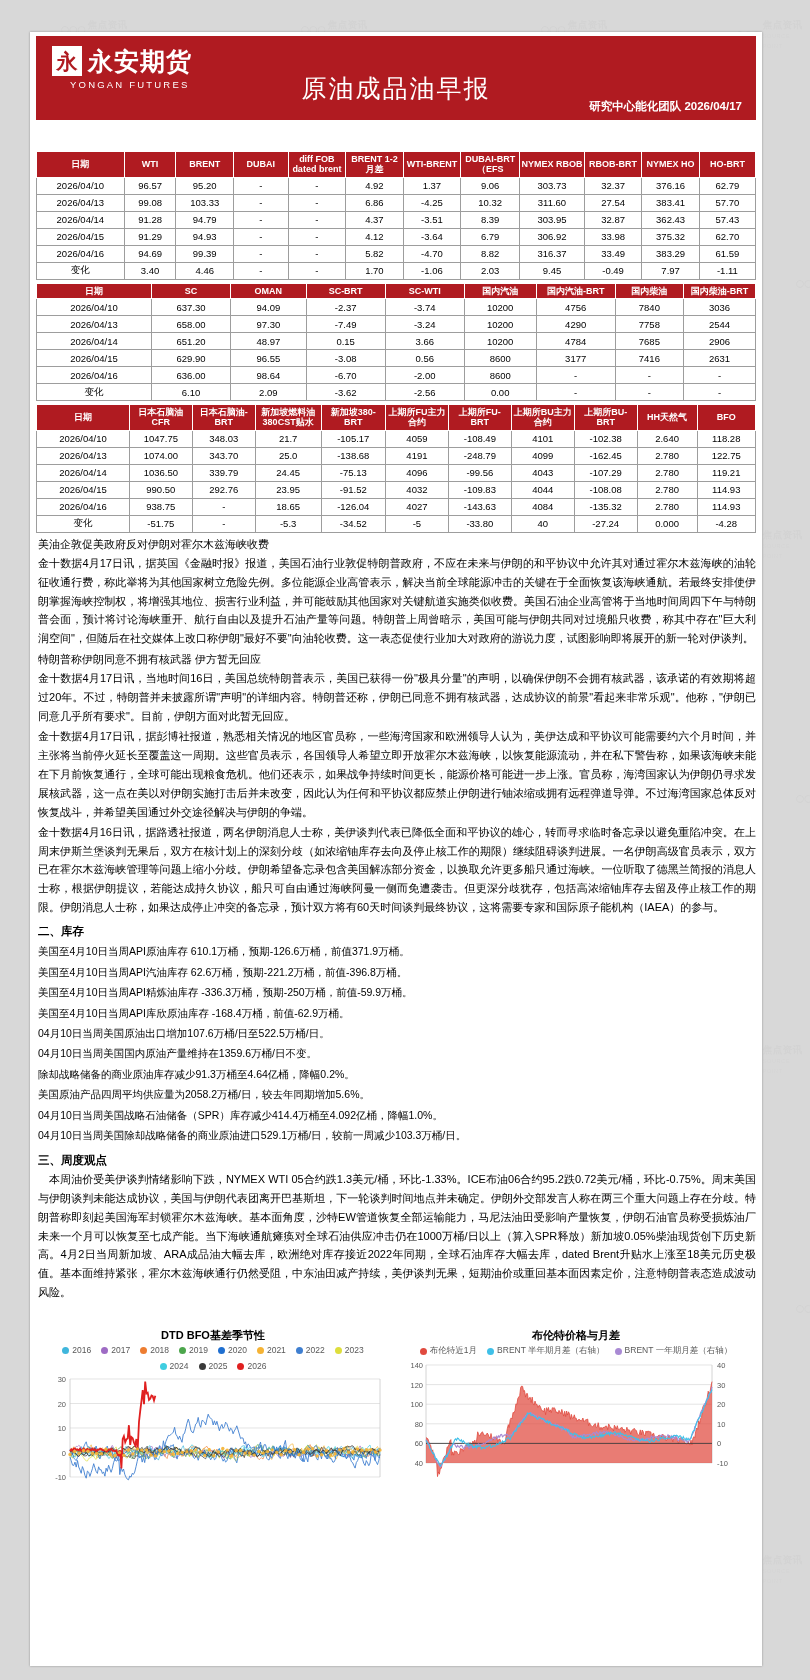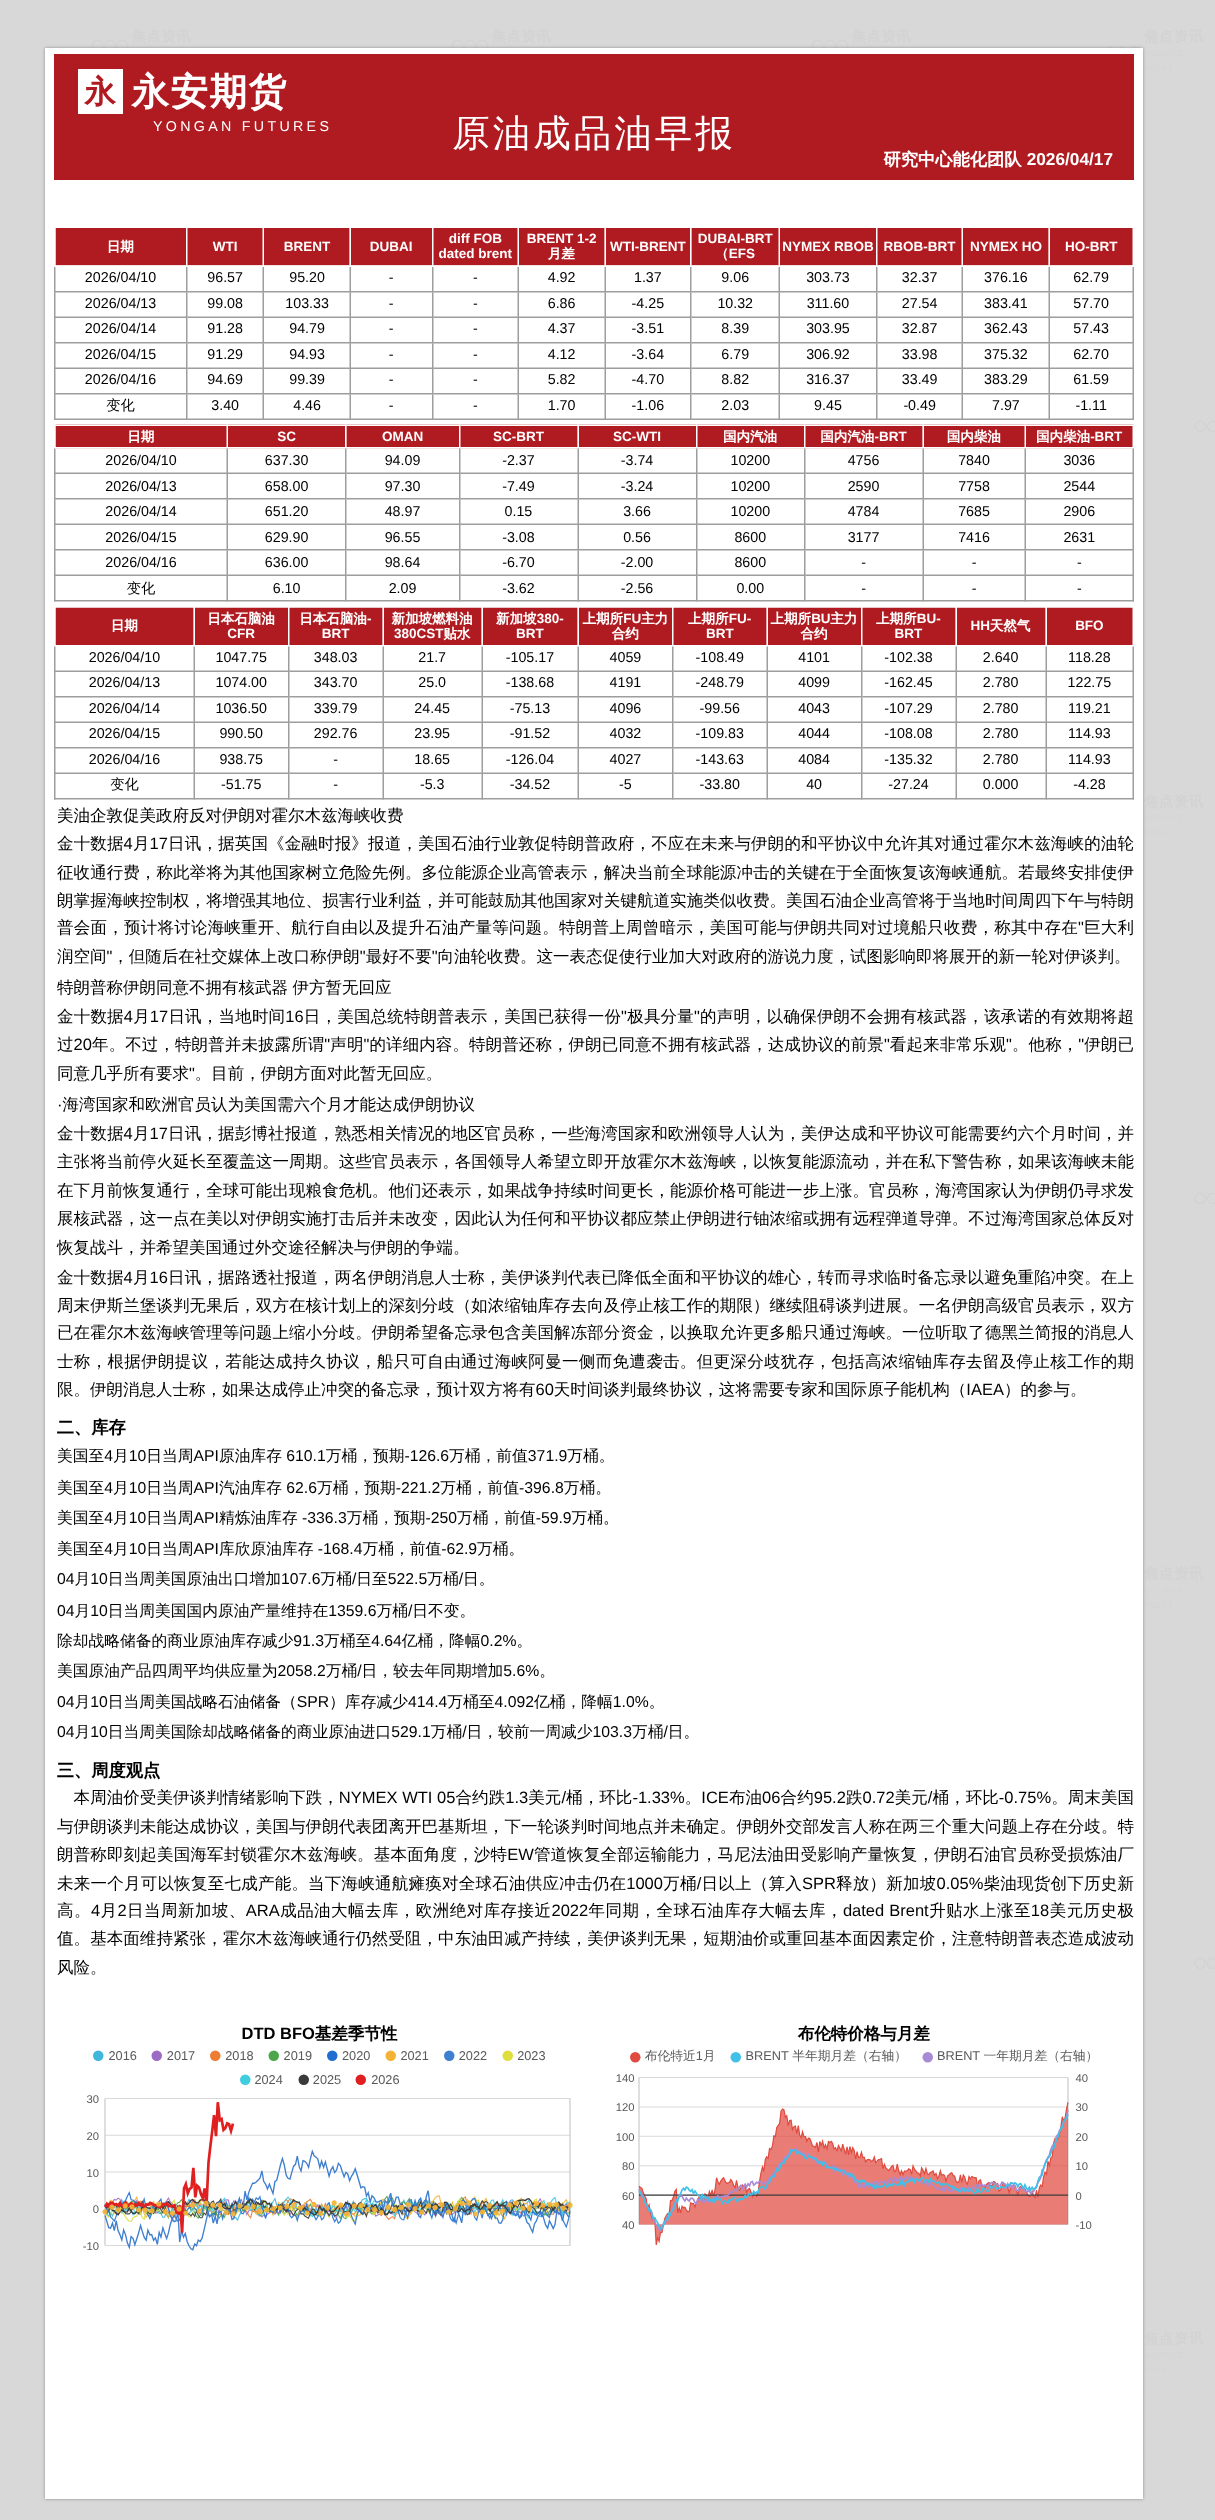--- a/index.html
+++ b/index.html
@@ -15,21 +15,21 @@
   .wm .t2{font-size:5.5px;color:#d2d2d2;letter-spacing:.6px;}
   .wmrow{display:flex;align-items:center;gap:3px;}
 
   
   .hdr{background:#b01b21;height:84px;position:relative;margin:4px 6px 0 6px;}
   .hdr .logo{position:absolute;left:16px;top:10px;display:flex;flex-direction:column;align-items:flex-start;}
   .logo-row{display:flex;align-items:center;gap:6px;}
   .logo-mark{width:30px;height:30px;background:#fff;color:#b01b21;font-weight:bold;font-size:21px;
              display:flex;align-items:center;justify-content:center;line-height:1;}
   .logo-cn{color:#fff;font-size:25px;font-weight:bold;letter-spacing:1px;line-height:1;}
-  .logo-en{color:#fff;font-size:9.5px;letter-spacing:2.2px;margin-top:3px;margin-left:50px;}
+  .logo-en{color:#fff;font-size:9.5px;letter-spacing:2.2px;margin-top:3px;margin-left:18px;}
   .hdr .title{position:absolute;left:0;right:0;top:36px;text-align:center;color:#fff;font-size:25px;font-weight:normal;letter-spacing:2px;}
   .hdr .sub{position:absolute;right:14px;bottom:6px;color:#fff;font-size:11.5px;font-weight:bold;}
 
   
   table{border-collapse:collapse;width:100%;table-layout:fixed;}
   table.tbl{margin-top:3px;}
   table.tbl th{background:#b01b21;color:#fff;font-size:9px;font-weight:bold;
      border:1px solid #fff;padding:2px 1px;line-height:1.15;text-align:center;vertical-align:middle;}
   table.tbl td{border:1px solid #9d9d9d;font-size:9.5px;text-align:center;padding:1px 1px;
      height:14px;color:#000;background:#fff;}
@@ -400,21 +400,21 @@
               <td>7840</td>
               <td>3036</td>
             </tr>
             <tr>
               <td class="date">2026/04/13</td>
               <td>658.00</td>
               <td>97.30</td>
               <td>-7.49</td>
               <td>-3.24</td>
               <td>10200</td>
-              <td>2590</td>
+              <td>4290</td>
               <td>7758</td>
               <td>2544</td>
             </tr>
             <tr>
               <td class="date">2026/04/14</td>
               <td>651.20</td>
               <td>48.97</td>
               <td>0.15</td>
               <td>3.66</td>
               <td>10200</td>
@@ -567,21 +567,20 @@
               <td class="dn">-4.28</td>
             </tr>
           </tbody>
       </table>
 
       <div id="news-list">
           <div class="lead">美油企敦促美政府反对伊朗对霍尔木兹海峡收费</div>
           <p class="body">金十数据4月17日讯，据英国《金融时报》报道，美国石油行业敦促特朗普政府，不应在未来与伊朗的和平协议中允许其对通过霍尔木兹海峡的油轮征收通行费，称此举将为其他国家树立危险先例。多位能源企业高管表示，解决当前全球能源冲击的关键在于全面恢复该海峡通航。若最终安排使伊朗掌握海峡控制权，将增强其地位、损害行业利益，并可能鼓励其他国家对关键航道实施类似收费。美国石油企业高管将于当地时间周四下午与特朗普会面，预计将讨论海峡重开、航行自由以及提升石油产量等问题。特朗普上周曾暗示，美国可能与伊朗共同对过境船只收费，称其中存在"巨大利润空间"，但随后在社交媒体上改口称伊朗"最好不要"向油轮收费。这一表态促使行业加大对政府的游说力度，试图影响即将展开的新一轮对伊谈判。</p>
           <div class="lead">特朗普称伊朗同意不拥有核武器 伊方暂无回应</div>
           <p class="body">金十数据4月17日讯，当地时间16日，美国总统特朗普表示，美国已获得一份"极具分量"的声明，以确保伊朗不会拥有核武器，该承诺的有效期将超过20年。不过，特朗普并未披露所谓"声明"的详细内容。特朗普还称，伊朗已同意不拥有核武器，达成协议的前景"看起来非常乐观"。他称，"伊朗已同意几乎所有要求"。目前，伊朗方面对此暂无回应。</p>
-          <div class="lead">·海湾国家和欧洲官员认为美国需六个月才能达成伊朗协议</div>
           <p class="body">金十数据4月17日讯，据彭博社报道，熟悉相关情况的地区官员称，一些海湾国家和欧洲领导人认为，美伊达成和平协议可能需要约六个月时间，并主张将当前停火延长至覆盖这一周期。这些官员表示，各国领导人希望立即开放霍尔木兹海峡，以恢复能源流动，并在私下警告称，如果该海峡未能在下月前恢复通行，全球可能出现粮食危机。他们还表示，如果战争持续时间更长，能源价格可能进一步上涨。官员称，海湾国家认为伊朗仍寻求发展核武器，这一点在美以对伊朗实施打击后并未改变，因此认为任何和平协议都应禁止伊朗进行铀浓缩或拥有远程弹道导弹。不过海湾国家总体反对恢复战斗，并希望美国通过外交途径解决与伊朗的争端。</p>
           <p class="body">金十数据4月16日讯，据路透社报道，两名伊朗消息人士称，美伊谈判代表已降低全面和平协议的雄心，转而寻求临时备忘录以避免重陷冲突。在上周末伊斯兰堡谈判无果后，双方在核计划上的深刻分歧（如浓缩铀库存去向及停止核工作的期限）继续阻碍谈判进展。一名伊朗高级官员表示，双方已在霍尔木兹海峡管理等问题上缩小分歧。伊朗希望备忘录包含美国解冻部分资金，以换取允许更多船只通过海峡。一位听取了德黑兰简报的消息人士称，根据伊朗提议，若能达成持久协议，船只可自由通过海峡阿曼一侧而免遭袭击。但更深分歧犹存，包括高浓缩铀库存去留及停止核工作的期限。伊朗消息人士称，如果达成停止冲突的备忘录，预计双方将有60天时间谈判最终协议，这将需要专家和国际原子能机构（IAEA）的参与。</p>
         </div>
 
       <div class="sec">二、库存</div>
       <div id="inv-list">
           <p class="stat">美国至4月10日当周API原油库存 610.1万桶，预期-126.6万桶，前值371.9万桶。</p>
           <p class="stat">美国至4月10日当周API汽油库存 62.6万桶，预期-221.2万桶，前值-396.8万桶。</p>
           <p class="stat">美国至4月10日当周API精炼油库存 -336.3万桶，预期-250万桶，前值-59.9万桶。</p>
           <p class="stat">美国至4月10日当周API库欣原油库存 -168.4万桶，前值-62.9万桶。</p>

